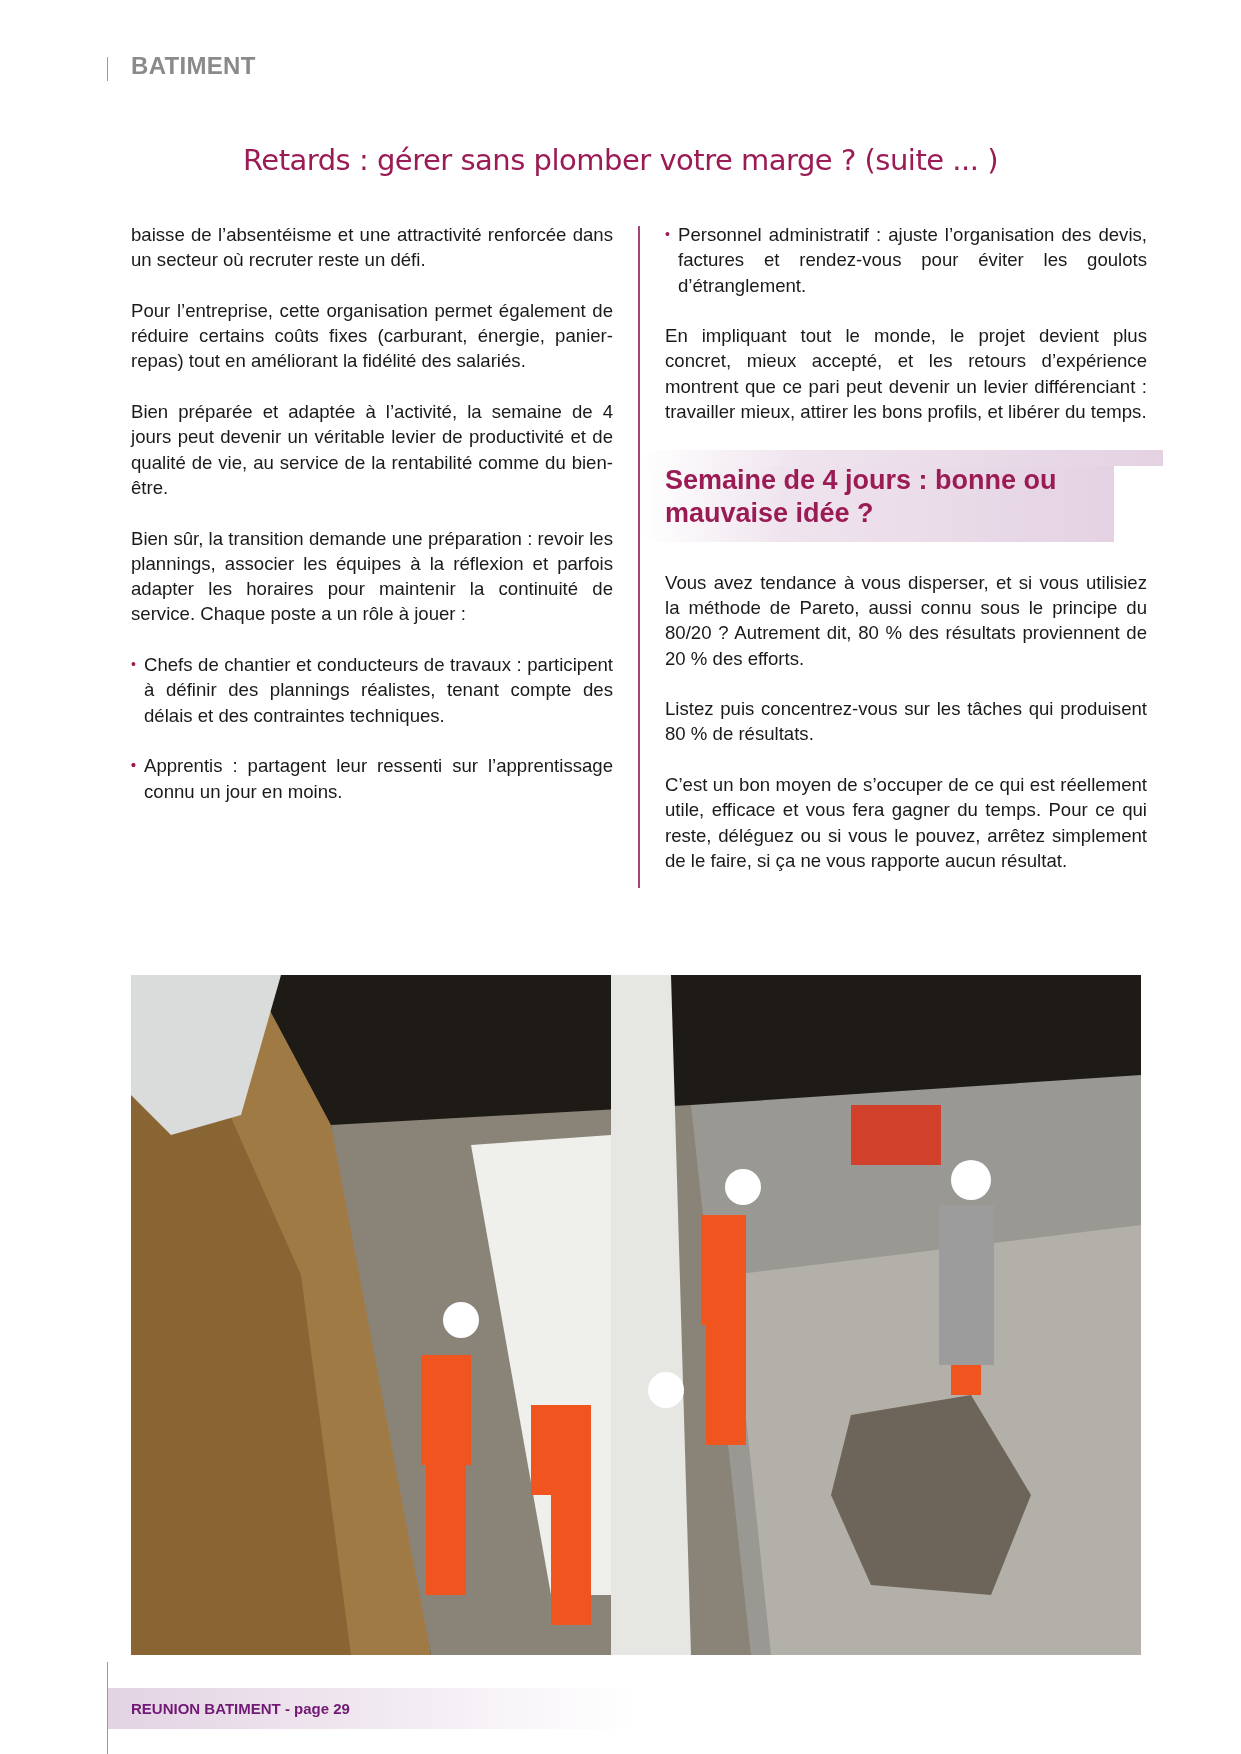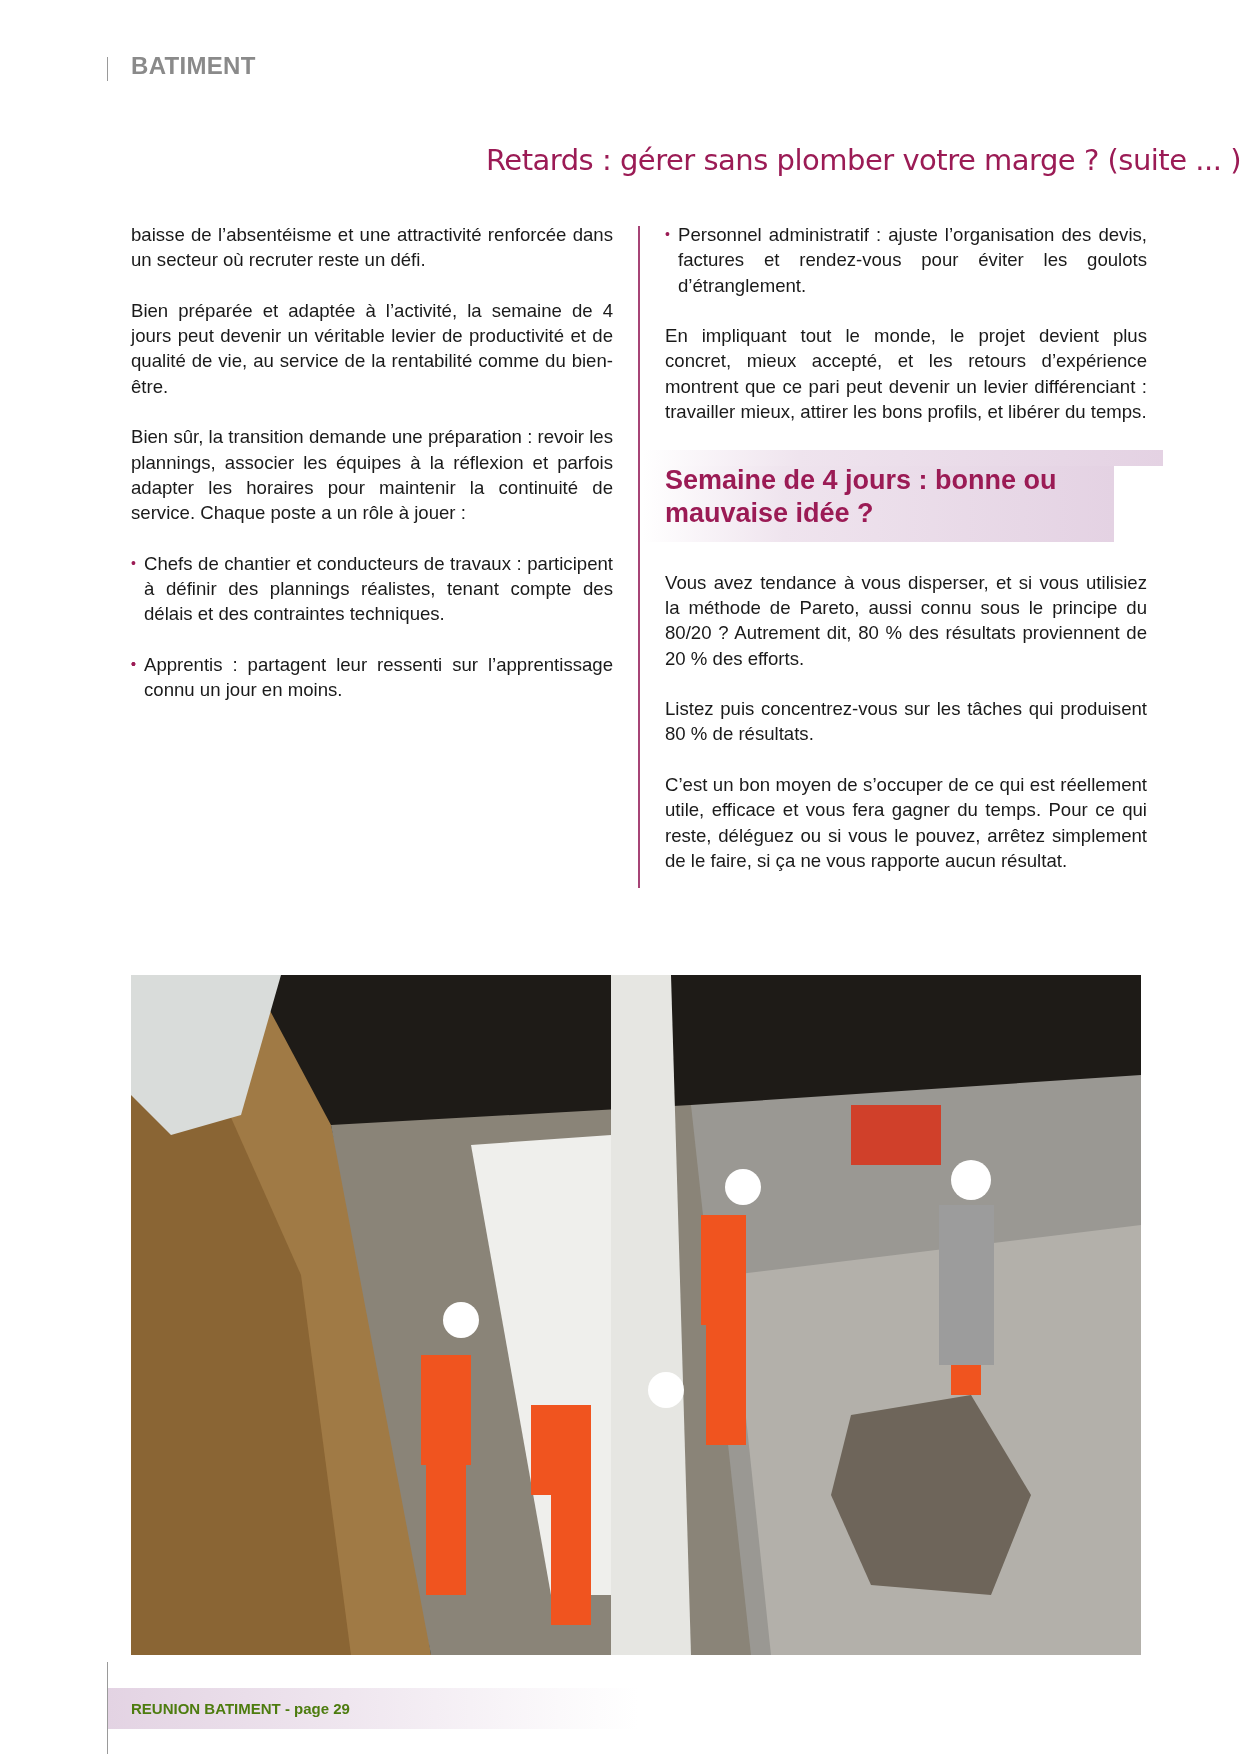--- a/index.html
+++ b/index.html
@@ -1,49 +1,50 @@
 <!DOCTYPE html>
 <html><head>
 <meta charset="utf-8">
 <style>
   html, body { margin:0; padding:0; }
   body { width:1241px; height:1754px; background:#ffffff; position:relative; overflow:hidden;
          font-family:"Liberation Sans", sans-serif; color:#1a1a1a; }
   .section-rule { position:absolute; left:107px; top:57px; width:1px; height:24px; background:#9a9a9a; }
   .section-label { position:absolute; left:131px; top:52px; font-size:24px; font-weight:bold; color:#8a8a8a; letter-spacing:0.3px; }
-  .article-title { position:absolute; left:0; width:1241px; top:124px; text-align:right; font-size:29px;
+  .article-title { position:absolute; left:0; width:1241px; top:124px; text-align:center; font-size:29px;
                    color:#9b1b55; font-family:"DejaVu Sans", sans-serif; letter-spacing:-0.5px; font-weight:normal; }
   .col { position:absolute; top:222px; width:482px; font-size:18.6px; line-height:25.3px; text-align:justify; }
   .col-left { left:131px; }
   .col-right { left:665px; }
   .col-divider { position:absolute; left:638px; top:226px; width:2px; height:662px; background:#a64476; }
   .para { margin:0 0 25.3px 0; }
   .bullet { position:relative; padding-left:13px; margin:0 0 25.3px 0; }
   .bullet-dot { position:absolute; left:0; top:0; color:#9b1b55; font-size:14px; }
   .heading-box { position:relative; margin:0 0 20px -22px; padding:10px 0 16px 22px; width:504px; height:74px; }
   .heading-box .bg-top { position:absolute; left:0; top:0; width:520px; height:16px;
                          background:linear-gradient(90deg,#ffffff 0%,#efe4ee 30%,#e4d2e3 100%); }
   .heading-box .bg-main { position:absolute; left:0; top:16px; width:471px; height:76px;
                           background:linear-gradient(90deg,#ffffff 0%,#efe4ee 30%,#e4d2e3 100%); }
   .heading-text { position:relative; font-size:27px; font-weight:bold; color:#9b1b55; line-height:33px; text-align:left; margin-top:4px; }
   .photo { position:absolute; left:131px; top:975px; width:1010px; height:680px; overflow:hidden; background:#2a2620; }
   .footer-rule { position:absolute; left:107px; top:1662px; width:1px; height:92px; background:#9a9a9a; }
   .footer-band { position:absolute; left:108px; top:1688px; width:530px; height:41px;
                  background:linear-gradient(90deg,#e3d3e3 0%,#efe6ef 45%,#fbf9fb 85%,#ffffff 100%); }
-  .footer-text { position:absolute; left:131px; top:1700px; font-size:15px; font-weight:bold; color:#4d7c0f; }
+  .footer-text { position:absolute; left:131px; top:1700px; font-size:15px; font-weight:bold; color:#701a75; }
 </style>
 </head>
 <body>
 
 <div class="section-rule"></div>
 <div class="section-label">BATIMENT</div>
 <h1 class="article-title">Retards : gérer sans plomber votre marge ? (suite ... )</h1>
 
 <div class="col col-left">
   <p class="para">baisse de l’absentéisme et une attractivité renforcée dans un secteur où recruter reste un défi.</p>
+  <p class="para">Pour l’entreprise, cette organisation permet également de réduire certains coûts fixes (carburant, énergie, panier-repas) tout en améliorant la fidélité des salariés.</p>
   <p class="para">Bien préparée et adaptée à l’activité, la semaine de 4 jours peut devenir un véritable levier de productivité et de qualité de vie, au service de la rentabilité comme du bien-être.</p>
   <p class="para">Bien sûr, la transition demande une préparation : revoir les plannings, associer les équipes à la réflexion et parfois adapter les horaires pour maintenir la continuité de service. Chaque poste a un rôle à jouer :</p>
   <div class="bullet">
     <span class="bullet-dot">•</span>
     <span>Chefs de chantier et conducteurs de travaux : participent à définir des plannings réalistes, tenant compte des délais et des contraintes techniques.</span>
   </div>
   <div class="bullet">
     <span class="bullet-dot">•</span>
   </div>
   <div class="bullet">

